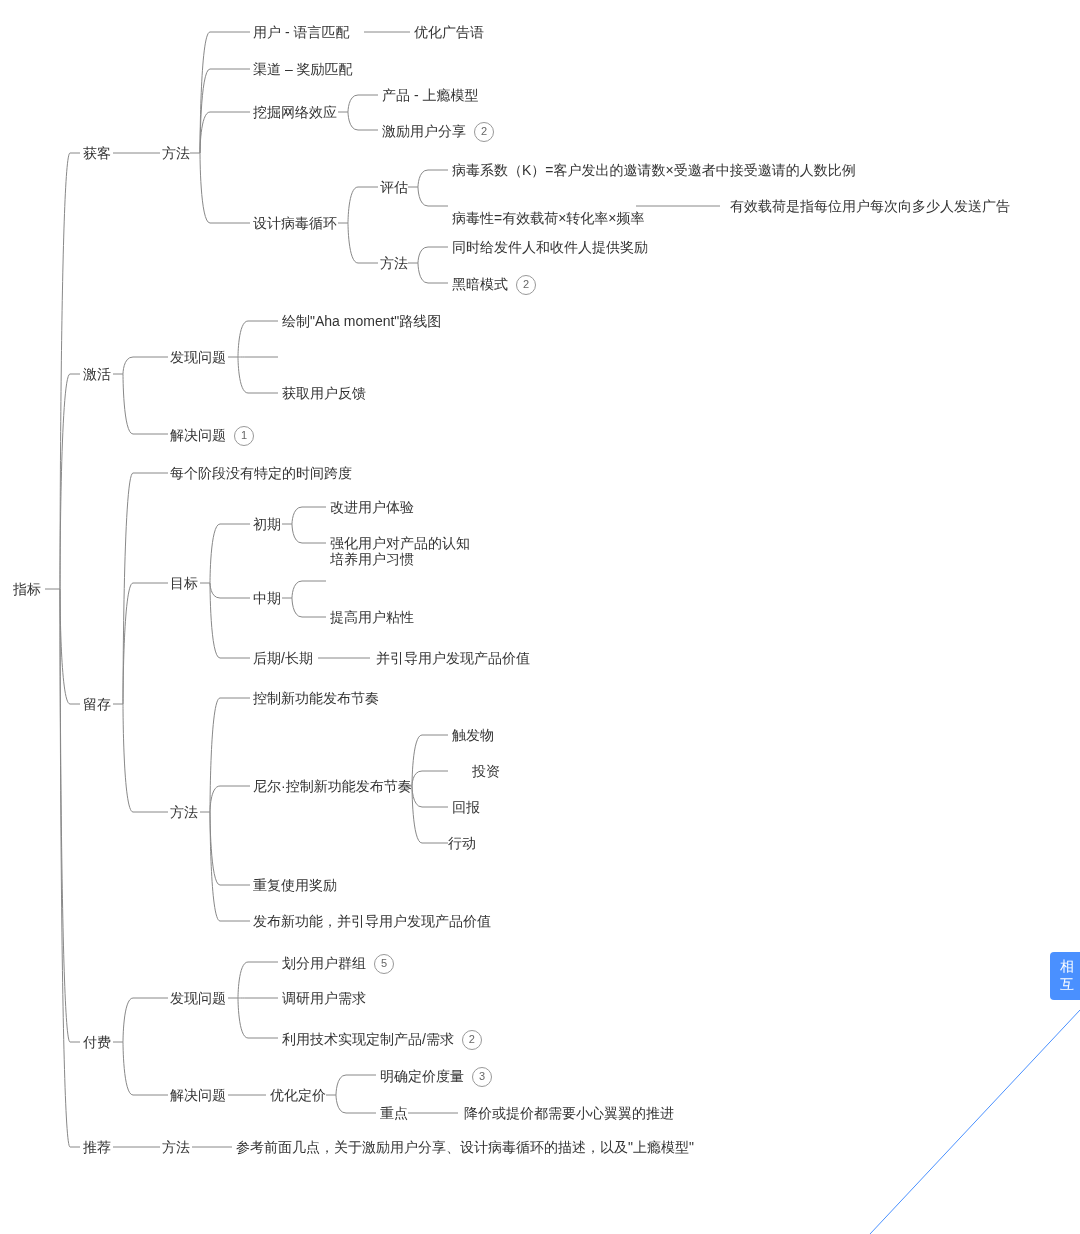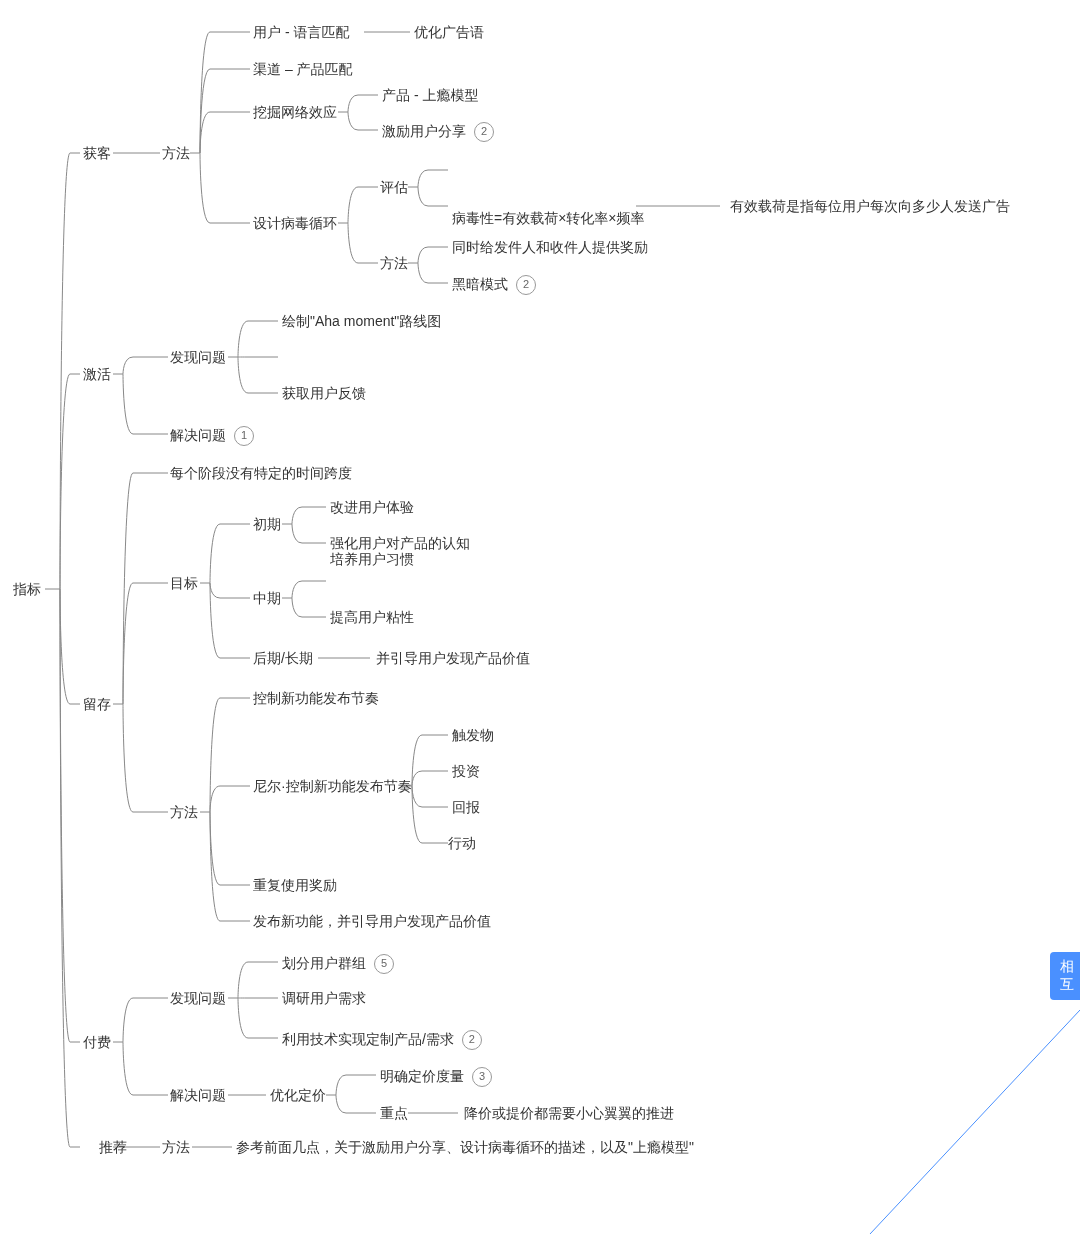--- a/index.html
+++ b/index.html
@@ -116,26 +116,27 @@
 
   <line class="blueL" x1="870" y1="1234" x2="1080" y2="1010"></line>
 </svg>
 
 <div class="node" style="left:13px;top:581px">指标</div>
 
 <div class="node" style="left:83px;top:145px">获客</div>
 <div class="node" style="left:162px;top:145px">方法</div>
 <div class="node" style="left:253px;top:24px">用户 - 语言匹配</div>
 <div class="node" style="left:414px;top:24px">优化广告语</div>
-<div class="node" style="left:253px;top:61px">渠道 – 产品匹配</div>
+<div class="node" style="left:253px;top:61px">渠道 – 奖励匹配</div>
 <div class="node" style="left:253px;top:104px">挖掘网络效应</div>
 <div class="node" style="left:382px;top:87px">产品 - 上瘾模型</div>
 <div class="node" style="left:382px;top:122px"><span>激励用户分享</span><span class="badge">2</span></div>
 <div class="node" style="left:253px;top:215px">设计病毒循环</div>
 <div class="node" style="left:380px;top:179px">评估</div>
+<div class="node" style="left:452px;top:162px">病毒系数（K）=客户发出的邀请数×受邀者中接受邀请的人数比例</div>
 <div class="node" style="left:452px;top:210px">病毒性=有效载荷×转化率×频率</div>
 <div class="node" style="left:730px;top:198px">有效载荷是指每位用户每次向多少人发送广告</div>
 <div class="node" style="left:380px;top:255px">方法</div>
 <div class="node" style="left:452px;top:239px">同时给发件人和收件人提供奖励</div>
 <div class="node" style="left:452px;top:275px"><span>黑暗模式</span><span class="badge">2</span></div>
 
 <div class="node" style="left:83px;top:366px">激活</div>
 <div class="node" style="left:170px;top:349px">发现问题</div>
 <div class="node" style="left:282px;top:313px">绘制"Aha moment"路线图</div>
 <div class="node" style="left:282px;top:385px">获取用户反馈</div>
@@ -149,36 +150,36 @@
 <div class="node" style="left:330px;top:535px">强化用户对产品的认知</div>
 <div class="node" style="left:253px;top:590px">中期</div>
 <div class="node" style="left:330px;top:551px">培养用户习惯</div>
 <div class="node" style="left:330px;top:609px">提高用户粘性</div>
 <div class="node" style="left:253px;top:650px">后期/长期</div>
 <div class="node" style="left:376px;top:650px">并引导用户发现产品价值</div>
 <div class="node" style="left:170px;top:804px">方法</div>
 <div class="node" style="left:253px;top:690px">控制新功能发布节奏</div>
 <div class="node" style="left:253px;top:778px">尼尔·控制新功能发布节奏</div>
 <div class="node" style="left:452px;top:727px">触发物</div>
-<div class="node" style="left:452px;top:763px">投资</div>
+<div class="node" style="left:472px;top:763px">投资</div>
 <div class="node" style="left:452px;top:799px">回报</div>
 <div class="node" style="left:448px;top:835px">行动</div>
 <div class="node" style="left:253px;top:877px">重复使用奖励</div>
 <div class="node" style="left:253px;top:913px">发布新功能，并引导用户发现产品价值</div>
 
 <div class="node" style="left:83px;top:1034px">付费</div>
 <div class="node" style="left:170px;top:990px">发现问题</div>
 <div class="node" style="left:282px;top:954px"><span>划分用户群组</span><span class="badge">5</span></div>
 <div class="node" style="left:282px;top:990px">调研用户需求</div>
 <div class="node" style="left:282px;top:1030px"><span>利用技术实现定制产品/需求</span><span class="badge">2</span></div>
 <div class="node" style="left:170px;top:1087px">解决问题</div>
 <div class="node" style="left:270px;top:1087px">优化定价</div>
 <div class="node" style="left:380px;top:1067px"><span>明确定价度量</span><span class="badge">3</span></div>
 <div class="node" style="left:380px;top:1105px">重点</div>
 <div class="node" style="left:464px;top:1105px">降价或提价都需要小心翼翼的推进</div>
 
-<div class="node" style="left:99px;top:1139px">推荐</div>
+<div class="node" style="left:83px;top:1139px">推荐</div>
 <div class="node" style="left:162px;top:1139px">方法</div>
 <div class="node" style="left:236px;top:1139px">参考前面几点，关于激励用户分享、设计病毒循环的描述，以及"上瘾模型"</div>
 
 <div class="tag" style="left:1050px;top:952px">相互</div>
 
 </div>
 
 </body></html>

